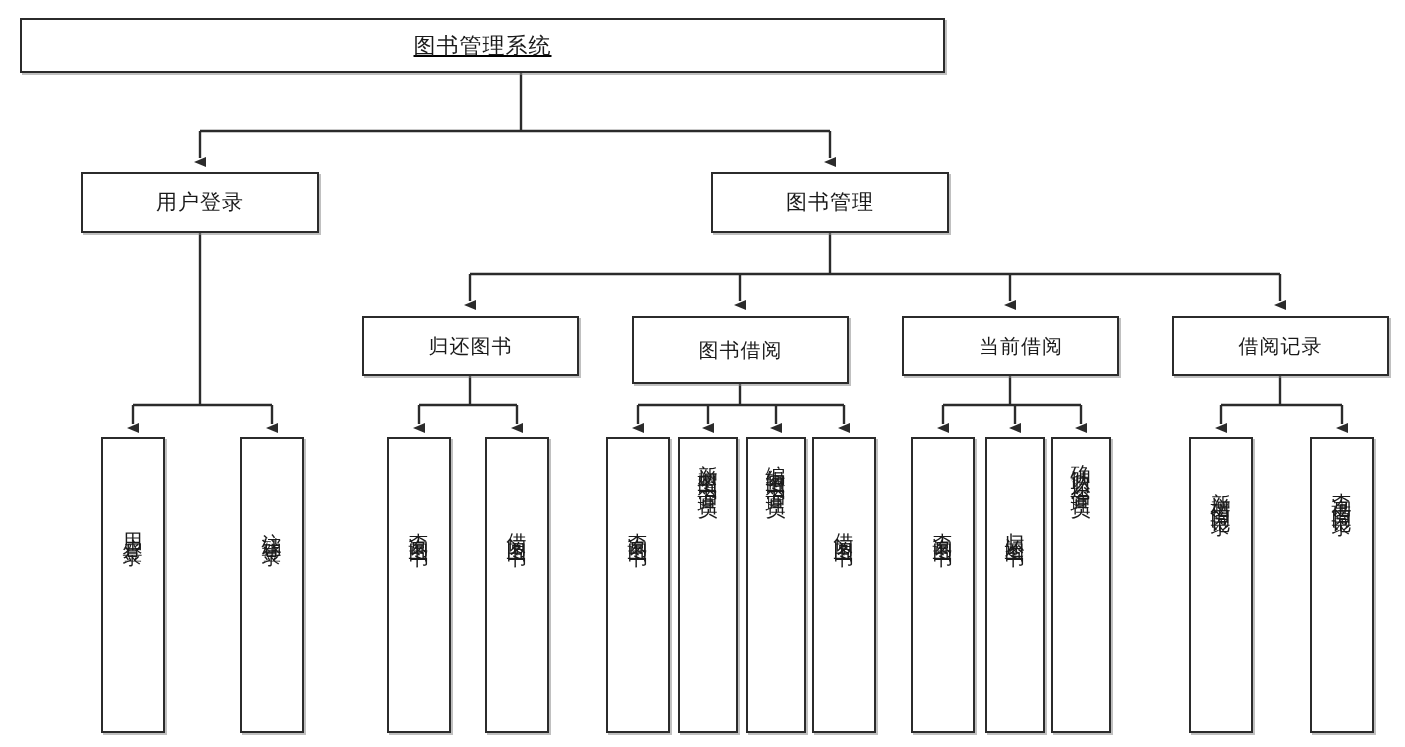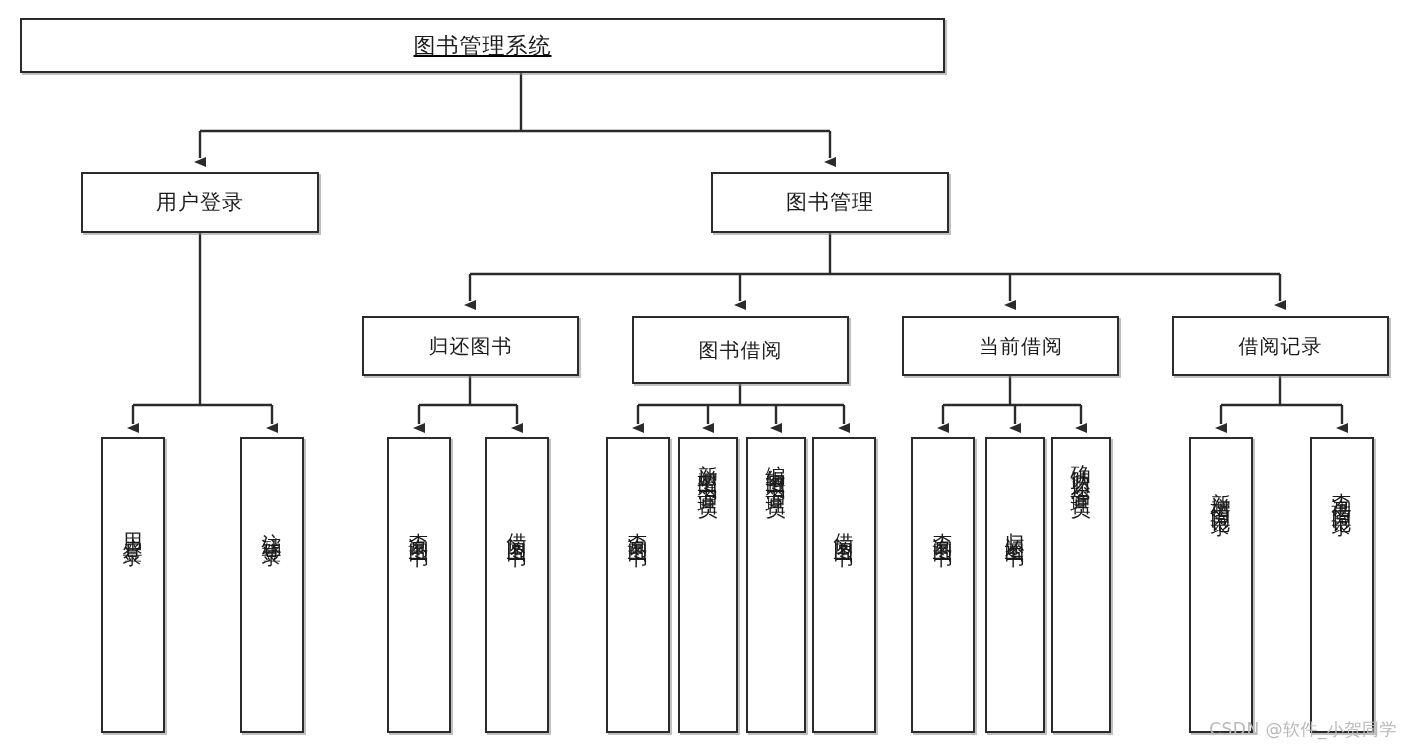--- a/index.html
+++ b/index.html
@@ -191,14 +191,13 @@
         <span class="node-label">确认归还（管理员）</span>
       </div>
       <div class="node leaf pad-mid3" style="left: 1189px; top: 437px; width: 64px; height: 296px;">
         <span class="node-label">新增借阅记录</span>
       </div>
       <div class="node leaf pad-mid3" style="left: 1310px; top: 437px; width: 64px; height: 296px;">
         <span class="node-label">查询借阅记录</span>
       </div>
     </div>
 
-  <div id="watermark">CSDN @软件_小贺同学</div>
 </div>
 
 </body></html>

